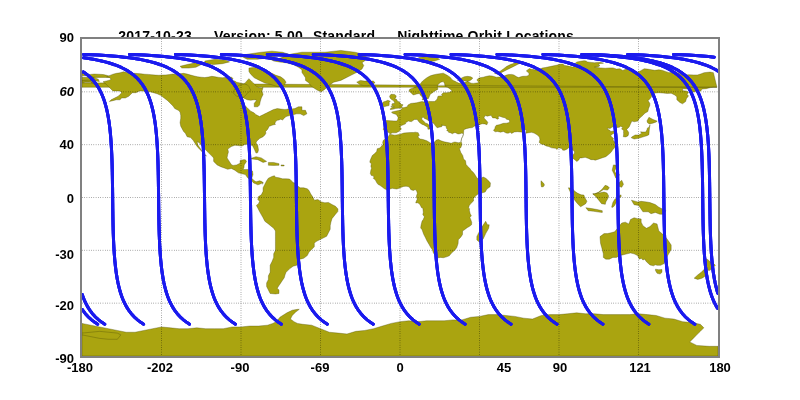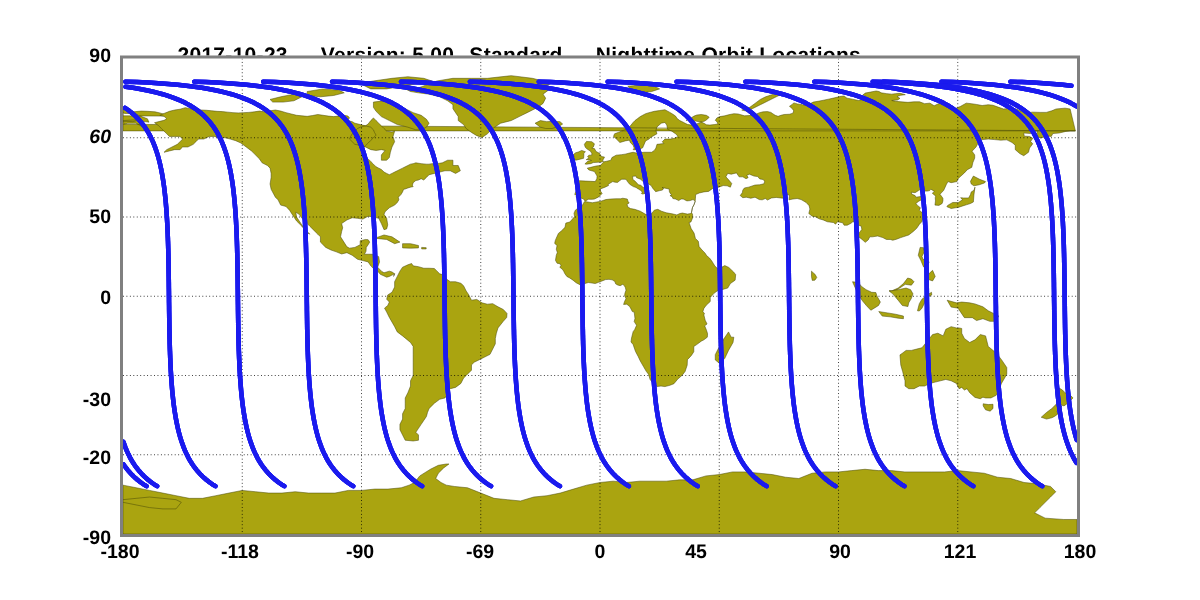--- a/index.html
+++ b/index.html
@@ -149,31 +149,31 @@
             <path d="M106.88 -81.19 L111.19 -81.06 L115.34 -80.87 L119.31 -80.64 L123.06 -80.37 L126.59 -80.05 L129.88 -79.70 L132.95 -79.31 L135.78 -78.90 L138.40 -78.46 L140.82 -77.99 L143.05 -77.51 L145.11 -77.00 L147.00 -76.48 L148.75 -75.95 L150.37 -75.40 L151.86 -74.84 L153.24 -74.27 L154.52 -73.69 L155.70 -73.11 L156.80 -72.51 L157.83 -71.91 L158.78 -71.30 L159.67 -70.69 L160.51 -70.07 L161.28 -69.45 L162.01 -68.82 L162.70 -68.19 L163.34 -67.56 L163.94 -66.92 L164.51 -66.28 L165.04 -65.64 L165.54 -64.99 L166.02 -64.34 L166.47 -63.69 L166.89 -63.04 L167.29 -62.39 L167.67 -61.73 L168.03 -61.08 L168.37 -60.42 L168.70 -59.76 L169.00 -59.10 L169.30 -58.44 L169.57 -57.77 L169.84 -57.11 L170.09 -56.44 L170.33 -55.78 L170.56 -55.11 L170.77 -54.44 L170.98 -53.77 L171.18 -53.10 L171.37 -52.43 L171.55 -51.76 L171.72 -51.09 L171.88 -50.42 L172.04 -49.74 L172.19 -49.07 L172.34 -48.40 L172.47 -47.72 L172.60 -47.05 L172.73 -46.37 L172.85 -45.70 L172.96 -45.02 L173.07 -44.34 L173.18 -43.67 L173.28 -42.99 L173.38 -42.31 L173.47 -41.64 L173.56 -40.96 L173.64 -40.28 L173.72 -39.60 L173.80 -38.92 L173.87 -38.24 L173.94 -37.56 L174.01 -36.88 L174.08 -36.20 L174.14 -35.52 L174.20 -34.84 L174.25 -34.16 L174.31 -33.48 L174.36 -32.80 L174.41 -32.12 L174.46 -31.44 L174.50 -30.76 L174.55 -30.07 L174.59 -29.39 L174.63 -28.71 L174.67 -28.03 L174.70 -27.35 L174.74 -26.66 L174.77 -25.98 L174.80 -25.30 L174.83 -24.62 L174.86 -23.93 L174.89 -23.25 L174.91 -22.57 L174.94 -21.89 L174.96 -21.20 L174.99 -20.52 L175.01 -19.84 L175.03 -19.15 L175.05 -18.47 L175.07 -17.79 L175.08 -17.10 L175.10 -16.42 L175.12 -15.74 L175.13 -15.05 L175.15 -14.37 L175.16 -13.68 L175.17 -13.00 L175.19 -12.32 L175.20 -11.63 L175.21 -10.95 L175.22 -10.26 L175.23 -9.58 L175.24 -8.90 L175.25 -8.21 L175.26 -7.53 L175.27 -6.84 L175.28 -6.16 L175.29 -5.47 L175.30 -4.79 L175.30 -4.11 L175.31 -3.42 L175.32 -2.74 L175.33 -2.05 L175.34 -1.37 L175.34 -0.68 L175.35 0.00 L175.36 0.68 L175.36 1.37 L175.37 2.05 L175.38 2.74 L175.39 3.42 L175.40 4.11 L175.40 4.79 L175.41 5.47 L175.42 6.16 L175.43 6.84 L175.44 7.53 L175.45 8.21 L175.46 8.90 L175.47 9.58 L175.48 10.26 L175.49 10.95 L175.50 11.63 L175.51 12.32 L175.53 13.00 L175.54 13.68 L175.55 14.37 L175.57 15.05 L175.58 15.74 L175.60 16.42 L175.62 17.10 L175.63 17.79 L175.65 18.47 L175.67 19.15 L175.69 19.84 L175.71 20.52 L175.74 21.20 L175.76 21.89 L175.79 22.57 L175.81 23.25 L175.84 23.93 L175.87 24.62 L175.90 25.30 L175.93 25.98 L175.96 26.66 L176.00 27.35 L176.03 28.03 L176.07 28.71 L176.11 29.39 L176.15 30.07 L176.20 30.76 L176.24 31.44 L176.29 32.12 L176.34 32.80 L176.39 33.48 L176.45 34.16 L176.50 34.84 L176.56 35.52 L176.62 36.20 L176.69 36.88 L176.76 37.56 L176.83 38.24 L176.90 38.92 L176.98 39.60 L177.06 40.28 L177.14 40.96 L177.23 41.64 L177.32 42.31 L177.42 42.99 L177.52 43.67 L177.63 44.34 L177.74 45.02 L177.85 45.70 L177.97 46.37 L178.10 47.05 L178.23 47.72 L178.36 48.40 L178.51 49.07 L178.66 49.74 L178.82 50.42 L178.98 51.09 L179.15 51.76 L179.33 52.43 L179.52 53.10 L179.72 53.77 L179.93 54.44" fill="none" stroke="#1a1aee" stroke-width="3" stroke-linecap="round" stroke-linejoin="round" vector-effect="non-scaling-stroke"></path>
             <path d="M-179.86 55.11 L-179.63 55.78 L-179.39 56.44 L-179.14 57.11 L-178.87 57.77 L-178.60 58.44 L-178.30 59.10 L-178.00 59.76 L-177.67 60.42 L-177.33 61.08 L-176.97 61.73 L-176.59 62.39 L-176.19 63.04 L-175.77 63.69 L-175.32 64.34 L-174.84 64.99 L-174.34 65.64 L-173.81 66.28 L-173.24 66.92 L-172.64 67.56 L-172.00 68.19 L-171.31 68.82 L-170.58 69.45 L-169.81 70.07 L-168.97 70.69 L-168.08 71.30 L-167.13 71.91" fill="none" stroke="#1a1aee" stroke-width="3" stroke-linecap="round" stroke-linejoin="round" vector-effect="non-scaling-stroke"></path>
           </g>
       </svg>
     </div>
   </div>
 
   <div id="ylabels">
       <div class="ylab" style="top: 37px;">90</div>
       <div class="ylab" style="top: 90.5px; font-style: italic;">60</div>
-      <div class="ylab" style="top: 144px;">50</div>
+      <div class="ylab" style="top: 144px;">40</div>
       <div class="ylab" style="top: 197.5px;">0</div>
-      <div class="ylab" style="top: 266px;">-30</div>
+      <div class="ylab" style="top: 254px;">-30</div>
       <div class="ylab" style="top: 304.5px;">-20</div>
       <div class="ylab" style="top: 358px;">-90</div>
     </div>
   <div id="xlabels">
       <div class="xlab" style="left: 80px;">-180</div>
-      <div class="xlab" style="left: 160px;">-118</div>
+      <div class="xlab" style="left: 160px;">-202</div>
       <div class="xlab" style="left: 240px;">-90</div>
       <div class="xlab" style="left: 320px;">-69</div>
       <div class="xlab" style="left: 400px;">0</div>
-      <div class="xlab" style="left: 464px;">45</div>
+      <div class="xlab" style="left: 504px;">45</div>
       <div class="xlab" style="left: 560px;">90</div>
       <div class="xlab" style="left: 640px;">121</div>
       <div class="xlab" style="left: 720px; text-align: center;">180</div>
     </div>
 
 </div>
 
 </body></html>

